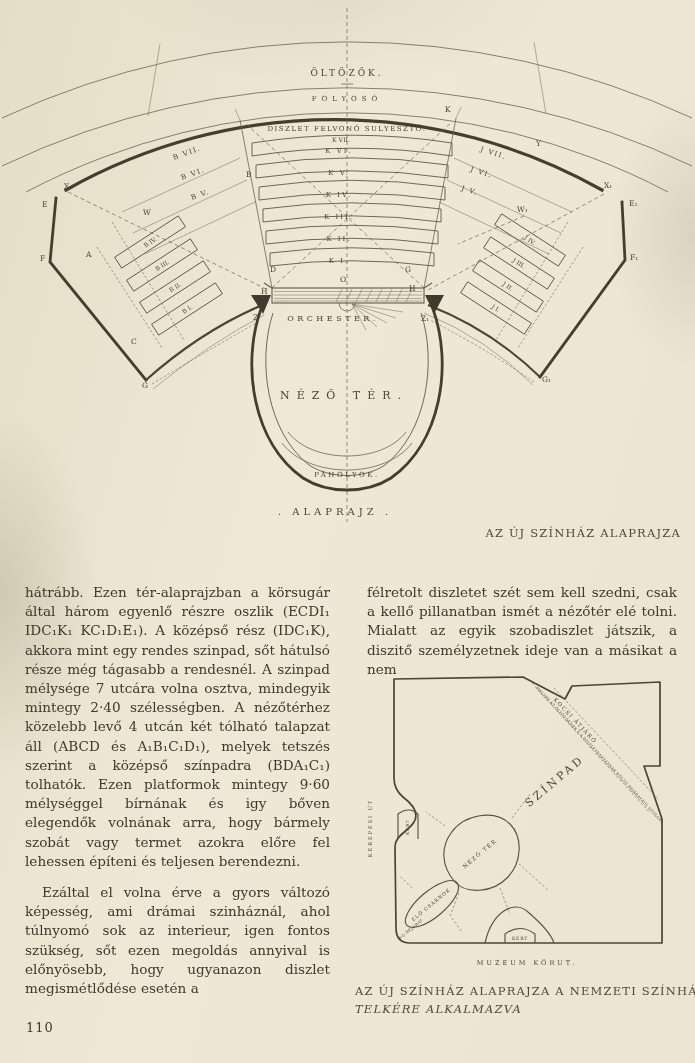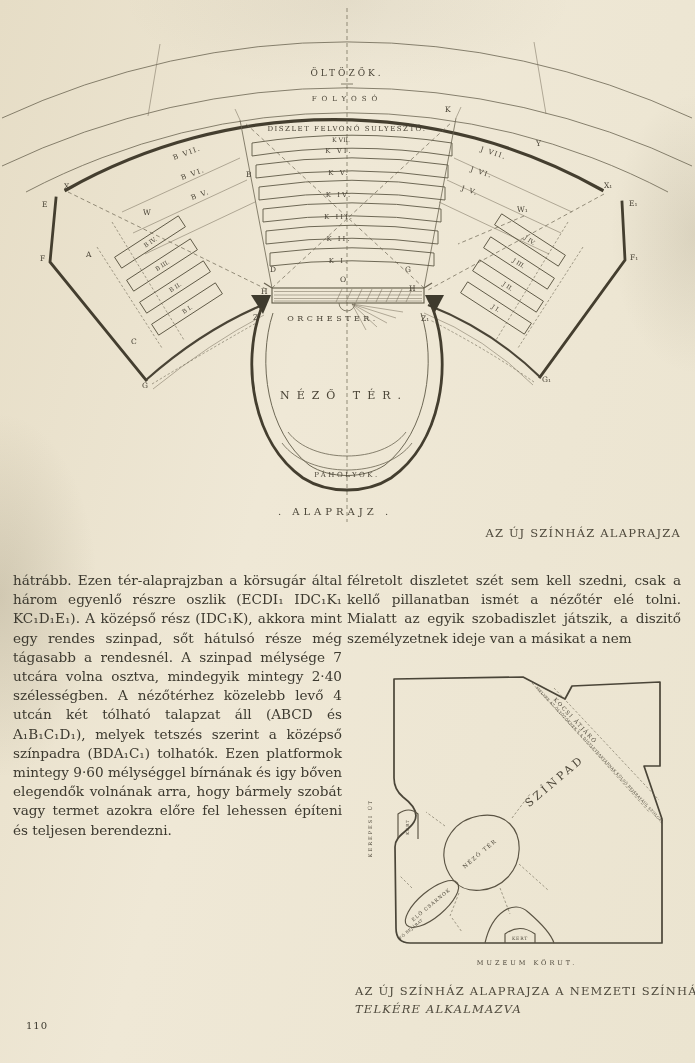--- a/index.html
+++ b/index.html
@@ -20,23 +20,23 @@
   .heavy{stroke:#443e2f;stroke-width:2.8;fill:none;stroke-linecap:square;}
   .med{stroke:#4a4436;stroke-width:2.1;fill:none;}
   .box{stroke:#5f5946;stroke-width:.9;fill:none;}
   .dash{stroke:#6b6452;stroke-width:.7;fill:none;stroke-dasharray:4 3;}
   .dash2{stroke:#6b6452;stroke-width:.6;fill:none;stroke-dasharray:2.5 2;}
   .pt{font-size:7.5px;}
   .fig-caption{
     font-size:11.5px;letter-spacing:1.2px;color:#4e493c;
     font-family:"DejaVu Serif",serif;white-space:nowrap;text-align:center;
   }
-  .col p{margin:0;font-size:13.6px;line-height:19.2px;text-align:justify;}
+  .col p{margin:12px;font-size:13.6px;line-height:19.2px;text-align:justify;}
   .col p.indent{text-indent:17px;}
-  #pageno{font-size:10px;letter-spacing:1px;color:#3c392f;}
+  #pageno{font-size:13px;letter-spacing:1px;color:#3c392f;}
   #fig2svg .o{stroke:#4a4538;stroke-width:1.7;fill:none;stroke-linejoin:round;}
   #fig2svg .i{stroke:#5a5343;stroke-width:1.15;fill:none;}
 </style>
 </head>
 <body>
 
 <svg class="abs" style="left:0;top:0;" width="695" height="545" viewBox="0 0 695 545">
 
   <g>
     <path class="thin" d="M 2 118 A 820 820 0 0 1 692 118"></path>
@@ -199,22 +199,23 @@
     <text class="pt" x="340" y="282">O</text>
     <text class="pt" x="253" y="320">Z</text>
     <text class="pt" x="421" y="321">Z₁</text>
   </g>
 </svg>
 
 <div class="abs fig-caption" style="top:526px;right:14px;">AZ ÚJ SZÍNHÁZ ALAPRAJZA</div>
 
 <div class="abs col" style="left:13px;top:571px;width:329px;">
   <p class="noindent">hátrább. Ezen tér-alaprajzban a körsugár által három egyenlő részre oszlik (ECDI₁ IDC₁K₁ KC₁D₁E₁). A középső rész (IDC₁K), akkora mint egy rendes szinpad, sőt hátulsó része még tágasabb a rendesnél. A szinpad mélysége 7 utcára volna osztva, mindegyik mintegy 2·40 szélességben. A nézőtérhez közelebb levő 4 utcán két tólható talapzat áll (ABCD és A₁B₁C₁D₁), melyek tetszés szerint a középső színpadra (BDA₁C₁) tolhatók. Ezen platformok mintegy 9·60 mélységgel bírnának és igy bőven elegendők volnának arra, hogy bármely szobát vagy termet azokra előre fel lehessen építeni és teljesen berendezni.</p>
+  <p class="indent">Ezáltal el volna érve a gyors változó képesség, ami drámai szinháznál, ahol túlnyomó sok az interieur, igen fontos szükség, sőt ezen megoldás annyival is előnyösebb, hogy ugyanazon diszlet megismétlődése esetén a</p>
 </div>
-<div class="abs col" style="left:347px;top:571px;width:334px;">
+<div class="abs col" style="left:355px;top:571px;width:334px;">
   <p class="noindent">félretolt diszletet szét sem kell szedni, csak a kellő pillanatban ismét a nézőtér elé tolni. Mialatt az egyik szobadiszlet játszik, a diszitő személyzetnek ideje van a másikat a nem</p>
 </div>
 <div class="abs" id="pageno" style="left:26px;top:1020px;">110</div>
 
 <svg class="abs" id="fig2svg" style="left:352px;top:666px;" width="340" height="310" viewBox="0 0 340 310">
 
   <path class="o" d="M 42 13 L 171 11 L 213 33 L 220 20 L 308 16 L 308 100 L 292 100 L 310 153 L 310 277 L 58 277 Q 44 277 44 262 L 43 181 C 43 169 56 166 62 156 C 68 146 59 137 51 131 C 45 126 42 121 42 112 Z"></path>
 
   <g>
     <path class="dash2" d="M 180 17 L 298 147"></path>

